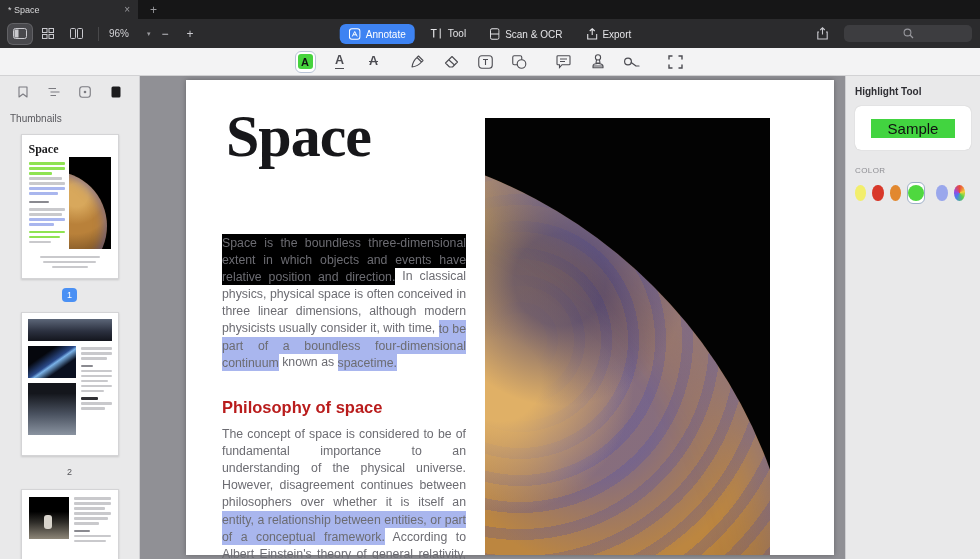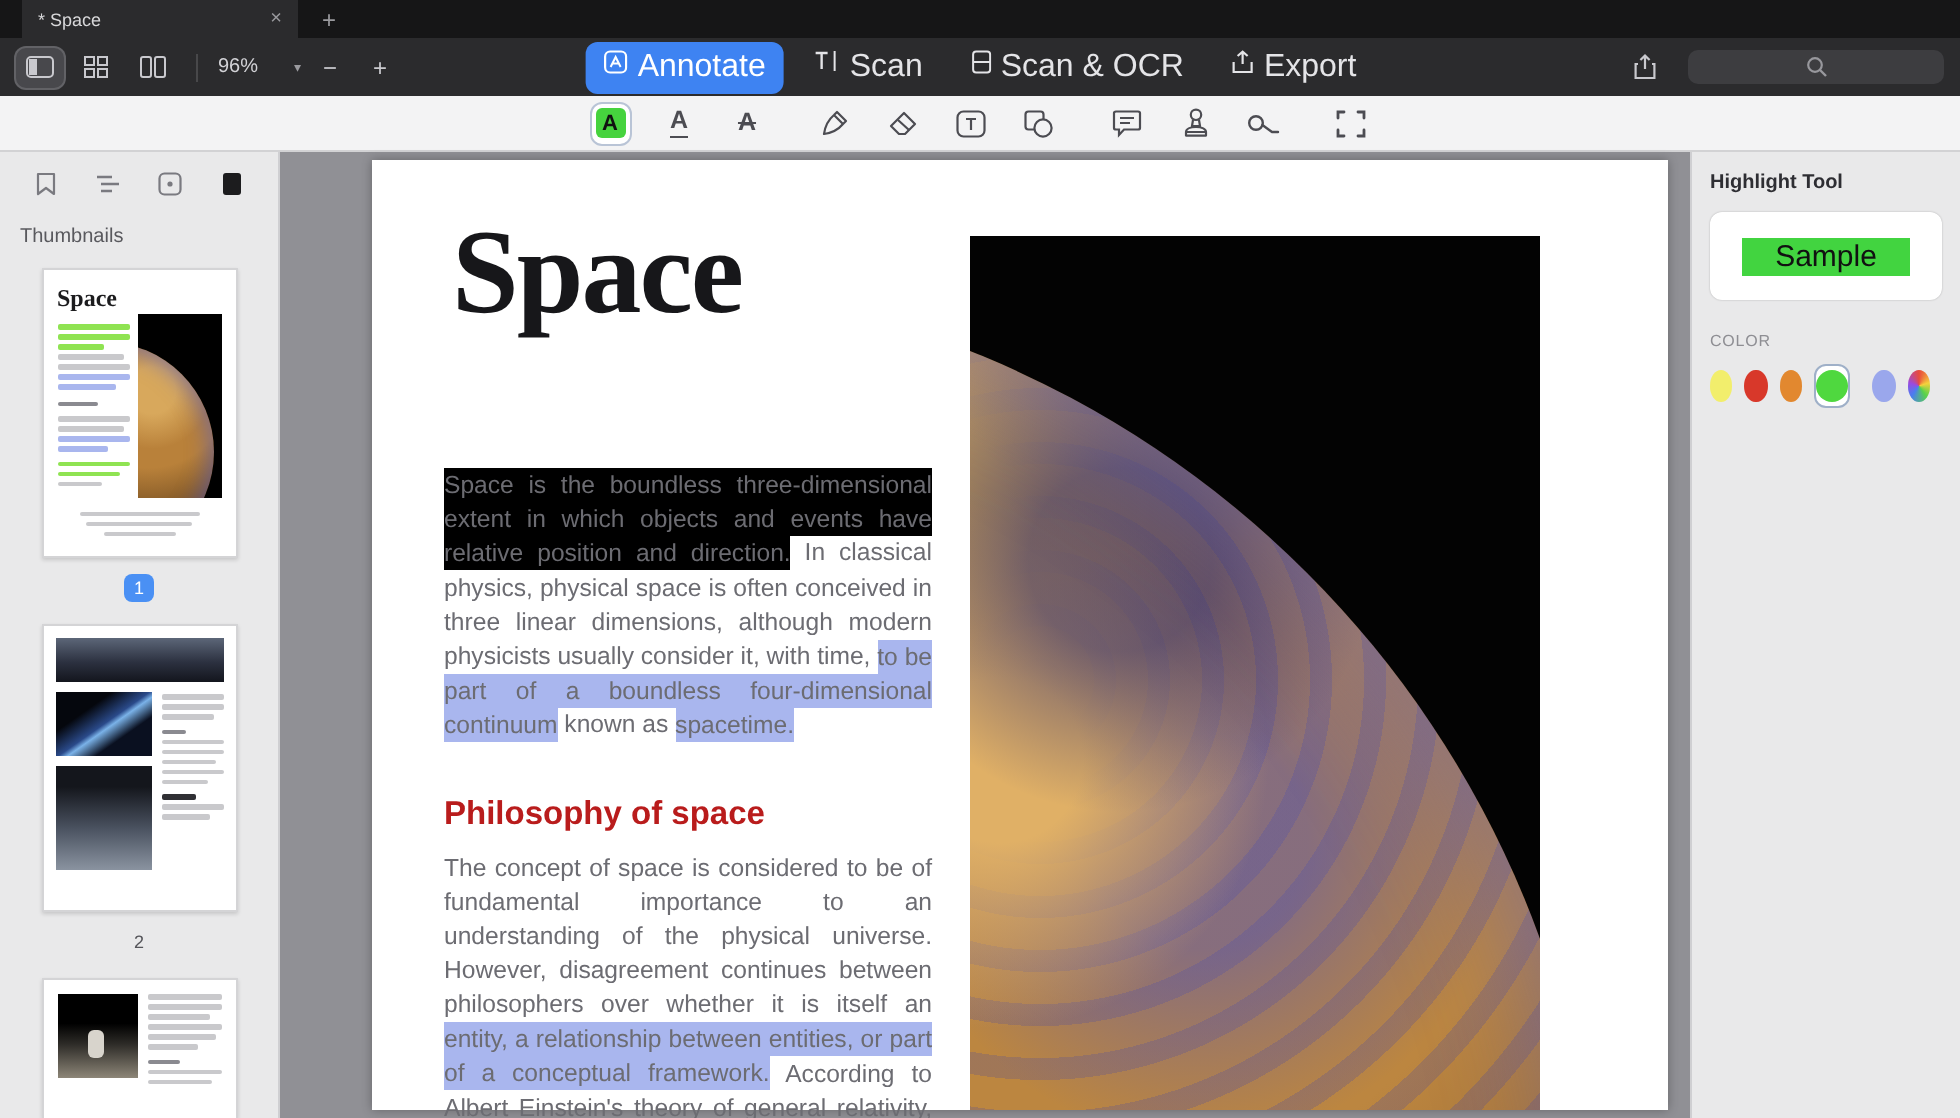--- a/index.html
+++ b/index.html
@@ -1,36 +1,36 @@
 <!DOCTYPE html>
 <html><head>
 <meta charset="utf-8">
 <style>
   * { margin:0; padding:0; box-sizing:border-box; }
   html,body { width:980px; height:559px; overflow:hidden; font-family:"Liberation Sans",sans-serif; background:#909095; }
   .window { position:relative; width:980px; height:559px; display:flex; flex-direction:column; }
 
   
-  .tabbar { height:19px; background:#161617; display:flex; align-items:stretch; flex:none;padding-left:11px; }
+  .tabbar { height:19px; background:#161617; display:flex; align-items:stretch; flex:none; }
   .tab { width:138px; background:#2b2b2d; display:flex; align-items:center; padding:0 8px; gap:6px; }
   .tab-title { color:#d8d8da; font-size:9px; flex:1; white-space:nowrap; }
   .tab-close { color:#9a9a9e; font-size:10px; cursor:default; }
   .newtab-btn { color:#9a9a9e; font-size:12px; border:none; background:none; padding:0 12px; }
 
   
   .toolbar { height:29px; background:#2b2b2d; display:flex; align-items:center; padding:0 8px; flex:none; position:relative; }
   .tb-left { display:flex; align-items:center; gap:4px; }
   .icon-btn { background:none; border:none; display:flex; align-items:center; justify-content:center; width:24px; height:20px; border-radius:5px; color:#c9c9ce; }
   .icon-btn.sel { background:#48484c; box-shadow:0 0 0 1px #626266; }
   .tb-sep { width:1px; height:14px; background:#48484a; margin:0 6px; }
   .zoom-ctl { color:#d2d2d6; font-size:10px; display:flex; align-items:center; gap:18px; background:none; border:none; }
   .zoom-caret { font-size:7px; color:#9a9a9e; }
   .pm-btn { color:#c9c9ce; font-size:12px; background:none; border:none; padding:0 7px; }
   .tb-center { position:absolute; left:50%; top:0; height:100%; transform:translateX(-50%); display:flex; align-items:center; gap:6px; }
-  .mode-tab { display:flex; align-items:flex-start; gap:5px; border:none; background:none; color:#e4e4e7; font-size:16px; padding:4px 9px; border-radius:6px; }
+  .mode-tab { display:flex; align-items:flex-end; gap:5px; border:none; background:none; color:#e4e4e7; font-size:10px; padding:4px 9px; border-radius:6px; }
   .mode-tab.active { background:#3e83f2; color:#fff; }
   .mode-tab svg { display:block; }
   .tb-right { margin-left:auto; display:flex; align-items:center; gap:10px; }
   .search-field { width:128px; height:17px; background:#3d3d40; border-radius:5px; display:flex; align-items:center; justify-content:center; color:#98989d; }
 
   
   .subtoolbar { height:28px; background:#f3f3f4; border-bottom:1px solid #d2d2d4; display:flex; align-items:center; justify-content:center; gap:24px; flex:none; }
   .sub-group { display:flex; align-items:center; gap:14px; }
   .tool-btn { background:none; border:none; display:flex; align-items:center; justify-content:center; height:22px; min-width:20px; color:#4c4c52; }
   .tool-btn.sel-box { background:#fff; border:1px solid #b9c4d6; border-radius:6px; padding:1px 2px; }
@@ -173,21 +173,21 @@
           </span>
         <span>Annotate</span>
       </button>
       <button class="mode-tab">
         <span>
             <svg width="13" height="11" viewBox="0 0 13 11">
               <path d="M1 1.5 L7 1.5 M4 1.5 L4 9.5" stroke="currentColor" stroke-width="1.2" fill="none"></path>
               <path d="M10.5 0.5 L10.5 10.5" stroke="currentColor" stroke-width="1" fill="none"></path>
             </svg>
           </span>
-        <span>Scan</span>
+        <span>Tool</span>
       </button>
       <button class="mode-tab">
         <span>
             <svg width="10" height="12" viewBox="0 0 10 12">
               <rect x="0.75" y="0.75" width="8.5" height="10.5" rx="1.5" fill="none" stroke="currentColor"></rect>
               <path d="M0.75 6 L9.25 6" stroke="currentColor" stroke-width="1"></path>
             </svg>
           </span>
         <span>Scan &amp; OCR</span>
       </button>

